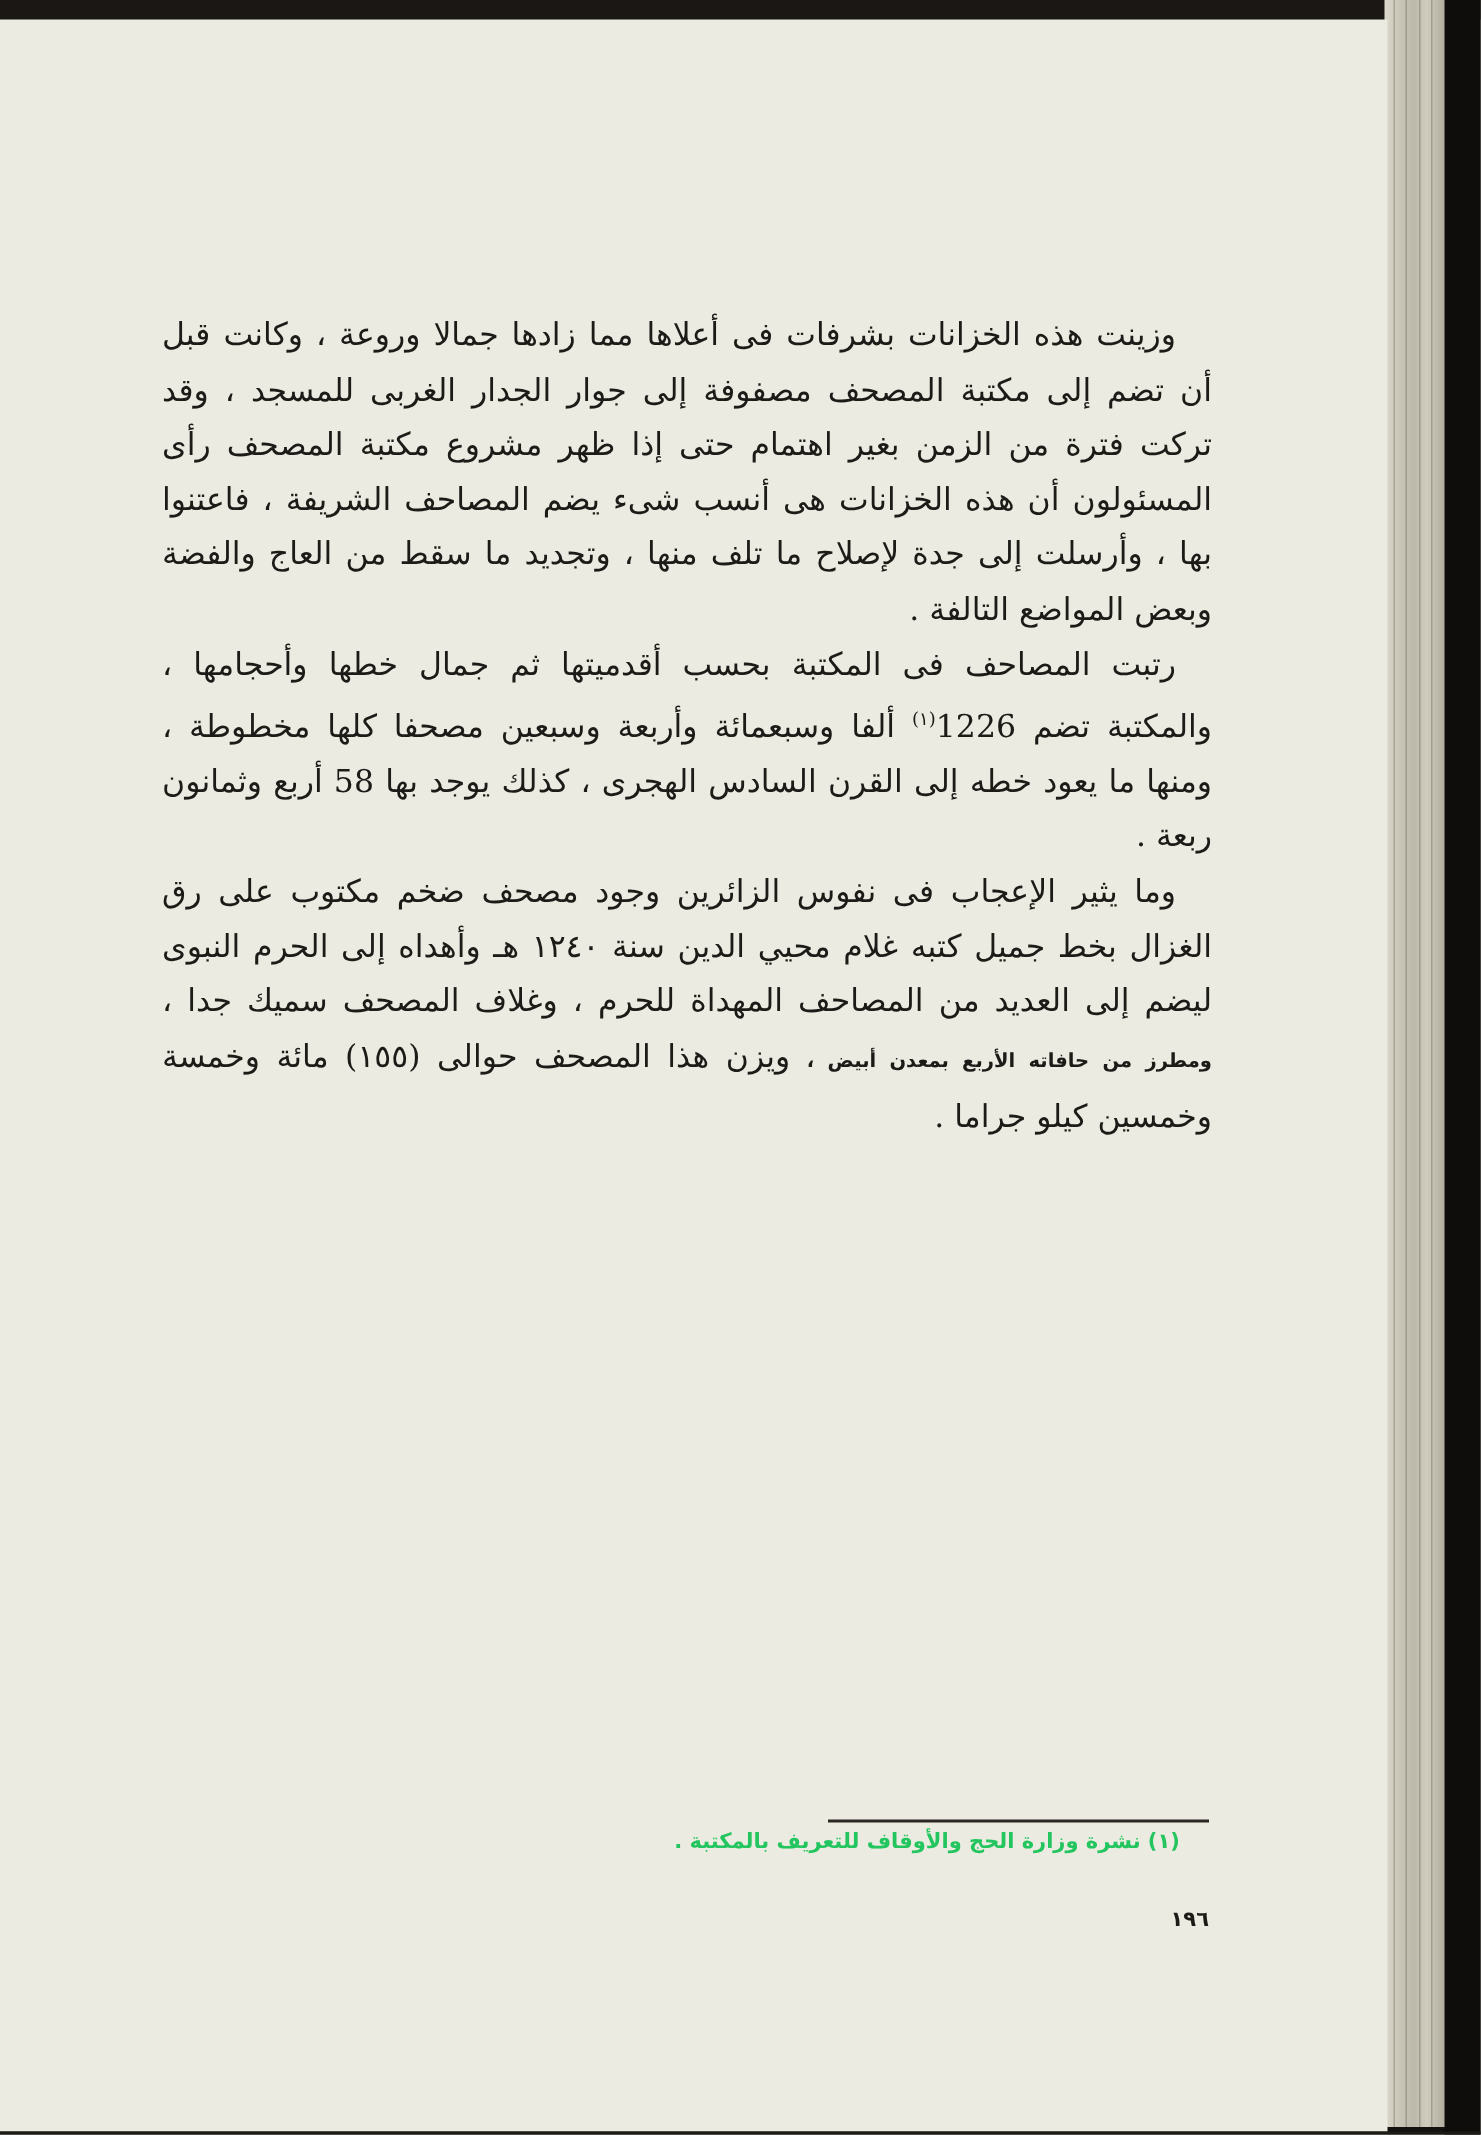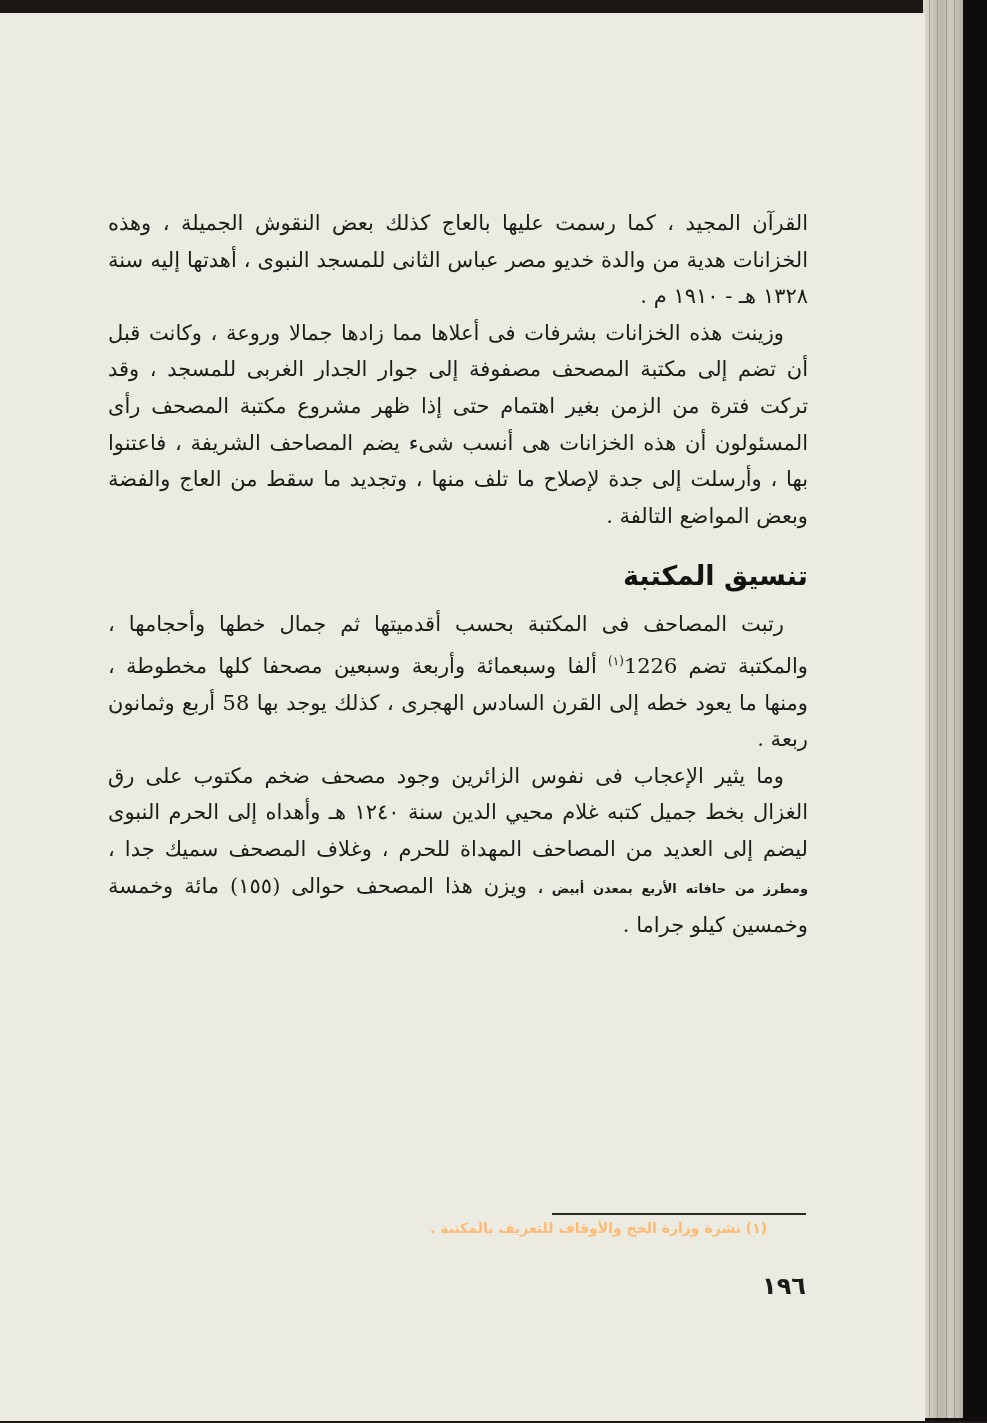--- a/index.html
+++ b/index.html
@@ -32,47 +32,45 @@
       margin:22px 0 10px 0; font-family:"DejaVu Sans", sans-serif;
       font-weight:bold; font-size:27px; line-height:40px; color:#141210;
     }
     .bold { font-weight:bold; font-family:"DejaVu Sans", sans-serif; font-size:13px; }
     sup { font-size:12px; }
 
     .footnote-rule {
       position:absolute; left:552px; top:1213px; width:254px; height:2px; background:#2a2724;
     }
     .footnote {
-      position:absolute; left:430px; top:1220px; width:376px; direction:rtl; text-align:left;
-      font-family:"DejaVu Sans", sans-serif; font-weight:bold; font-size:14px; color:#fdba74;
+      position:absolute; left:430px; top:1220px; width:376px; direction:rtl; text-align:center;
+      font-family:"DejaVu Sans", sans-serif; font-weight:bold; font-size:14px; color:#22c55e;
     }
     .page-number {
       position:absolute; left:700px; top:1272px; width:106px; direction:rtl; text-align:right;
-      font-family:"DejaVu Sans", sans-serif; font-weight:bold; font-size:24px; color:#1d1b18;
+      font-family:"DejaVu Sans", sans-serif; font-weight:bold; font-size:14px; color:#1d1b18;
     }
   </style>
 </head>
 <body>
 
 <div class="top-strip"></div>
 <div class="right-dark"></div>
 <div class="page-edges">
   <div class="line" style="left:6px"></div>
   <div class="line" style="left:14px"></div>
   <div class="line" style="left:23px"></div>
   <div class="line" style="left:31px"></div>
 </div>
 
 <div class="page"></div>
 
 <div class="text-block">
-  <p class="para">القرآن المجيد ، كما رسمت عليها بالعاج كذلك بعض النقوش الجميلة ، وهذه الخزانات هدية من والدة خديو مصر عباس الثانى للمسجد النبوى ، أهدتها إليه سنة ١٣٢٨ هـ - ١٩١٠ م .</p>
   <p class="para indent">وزينت هذه الخزانات بشرفات فى أعلاها مما زادها جمالا وروعة ، وكانت قبل أن تضم إلى مكتبة المصحف مصفوفة إلى جوار الجدار الغربى للمسجد ، وقد تركت فترة من الزمن بغير اهتمام حتى إذا ظهر مشروع مكتبة المصحف رأى المسئولون أن هذه الخزانات هى أنسب شىء يضم المصاحف الشريفة ، فاعتنوا بها ، وأرسلت إلى جدة لإصلاح ما تلف منها ، وتجديد ما سقط من العاج والفضة وبعض المواضع التالفة .</p>
 
-  <h2 class="heading">تنسيق المكتبة</h2>
 
   <p class="para indent"><span>رتبت المصاحف فى المكتبة بحسب أقدميتها ثم جمال خطها وأحجامها ، والمكتبة تضم 1226</span><sup>(١)</sup><span> ألفا وسبعمائة وأربعة وسبعين مصحفا كلها مخطوطة ، ومنها ما يعود خطه إلى القرن السادس الهجرى ، كذلك يوجد بها 58 أربع وثمانون ربعة .</span></p>
 
   <p class="para indent"><span>وما يثير الإعجاب فى نفوس الزائرين وجود مصحف ضخم مكتوب على رق الغزال بخط جميل كتبه غلام محيي الدين سنة ١٢٤٠ هـ وأهداه إلى الحرم النبوى ليضم إلى العديد من المصاحف المهداة للحرم ، وغلاف المصحف سميك جدا ، </span><span class="bold">ومطرز من حافاته الأربع بمعدن أبيض ،</span><span> ويزن هذا المصحف حوالى (١٥٥) مائة وخمسة وخمسين كيلو جراما .</span></p>
 
 </div>
 
 <div class="footnote-rule"></div>
 <div class="footnote">(١) نشرة وزارة الحج والأوقاف للتعريف بالمكتبة .</div>
 <div class="page-number">١٩٦</div>

